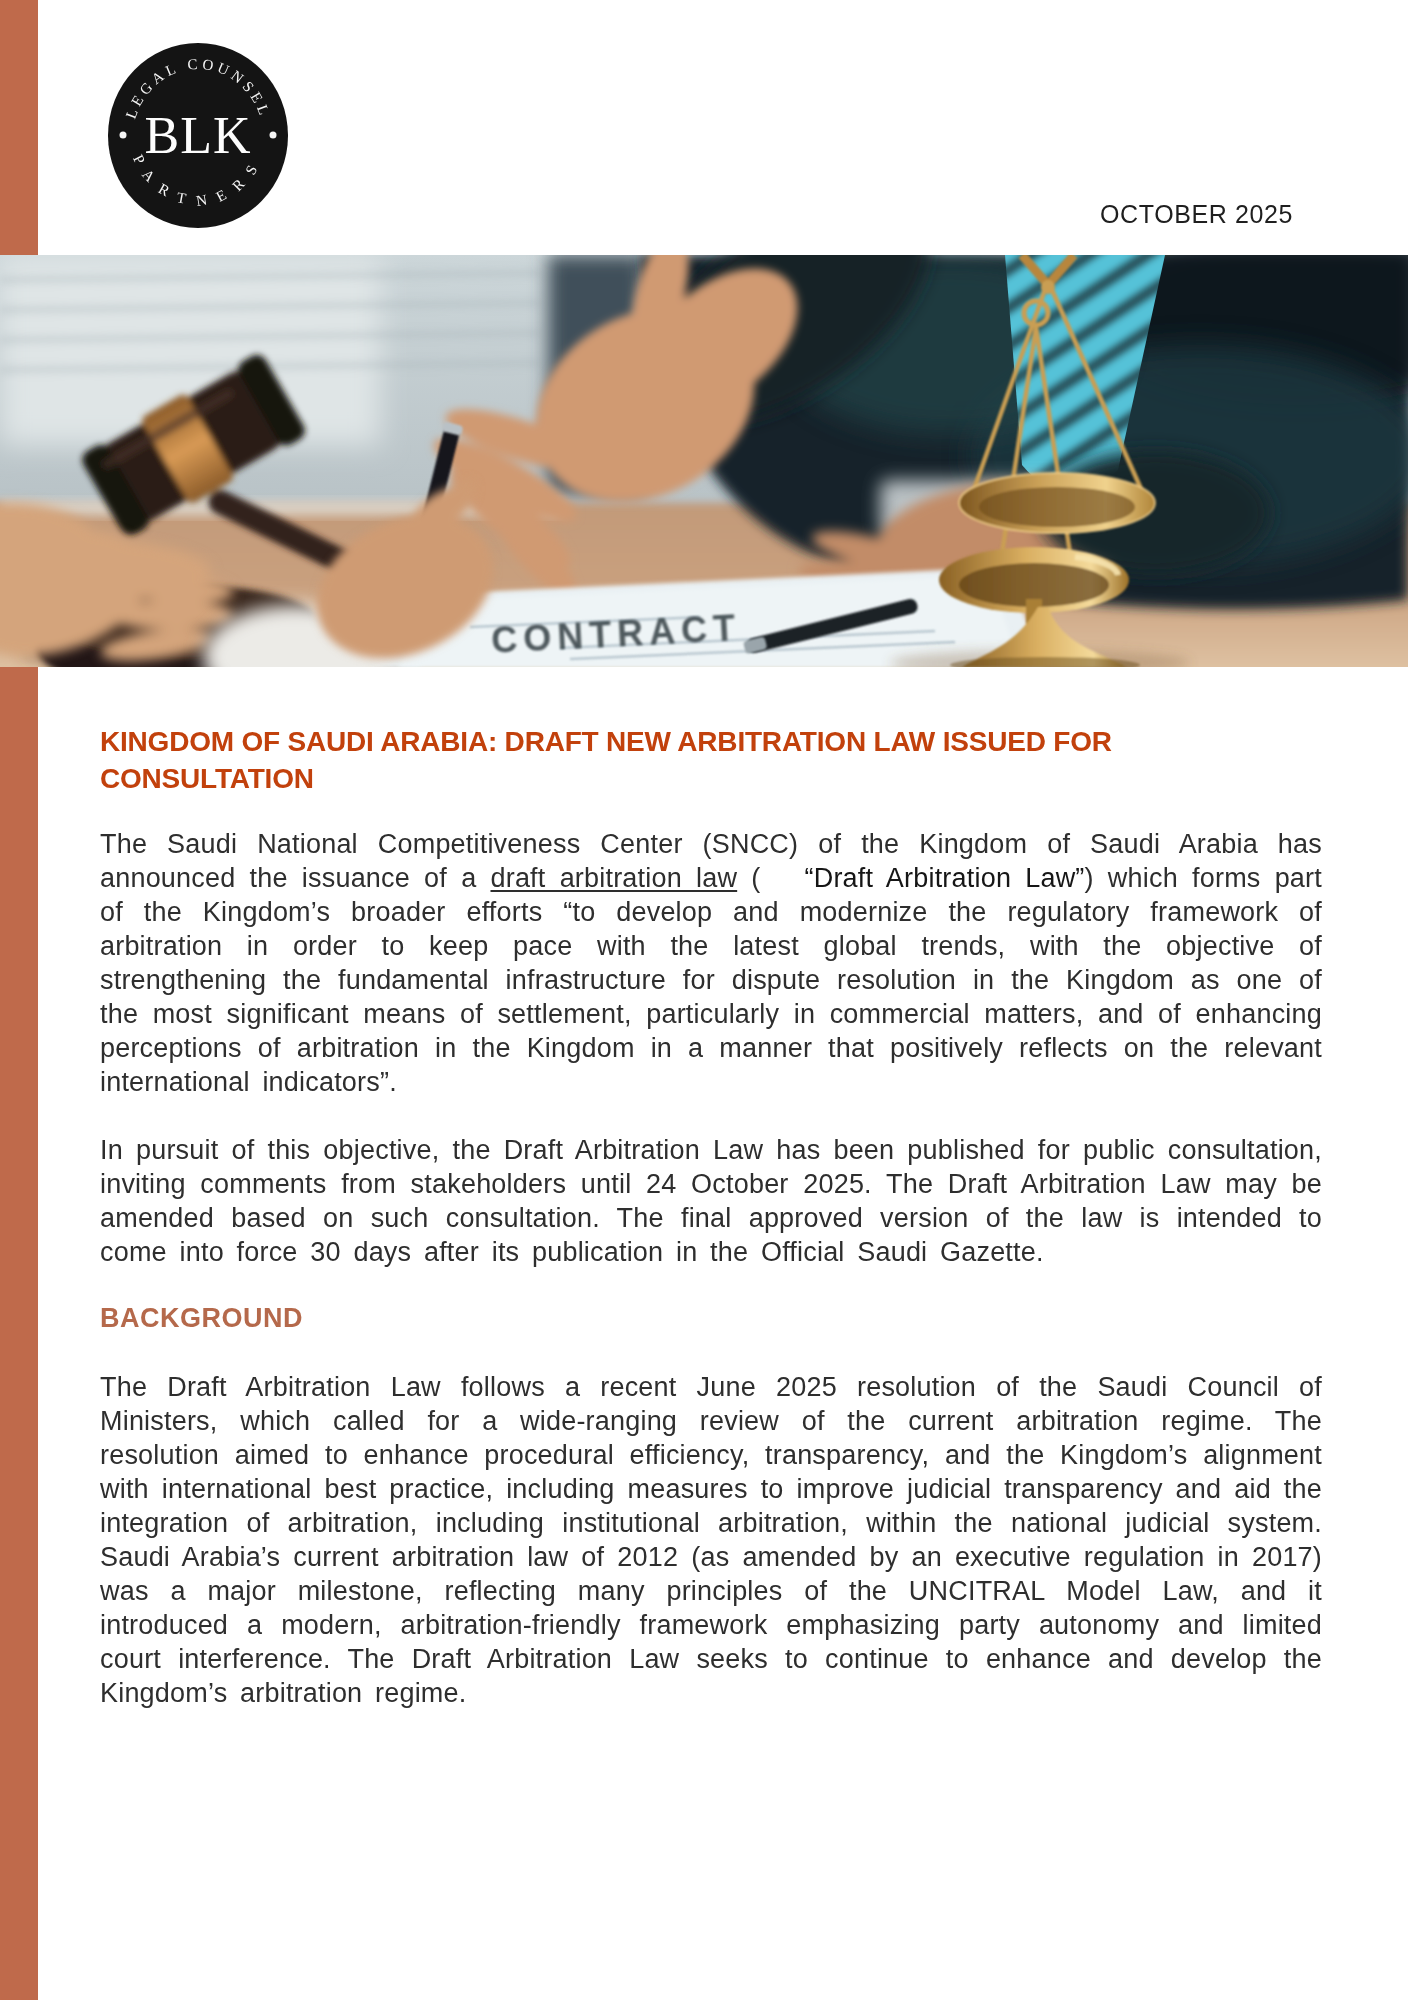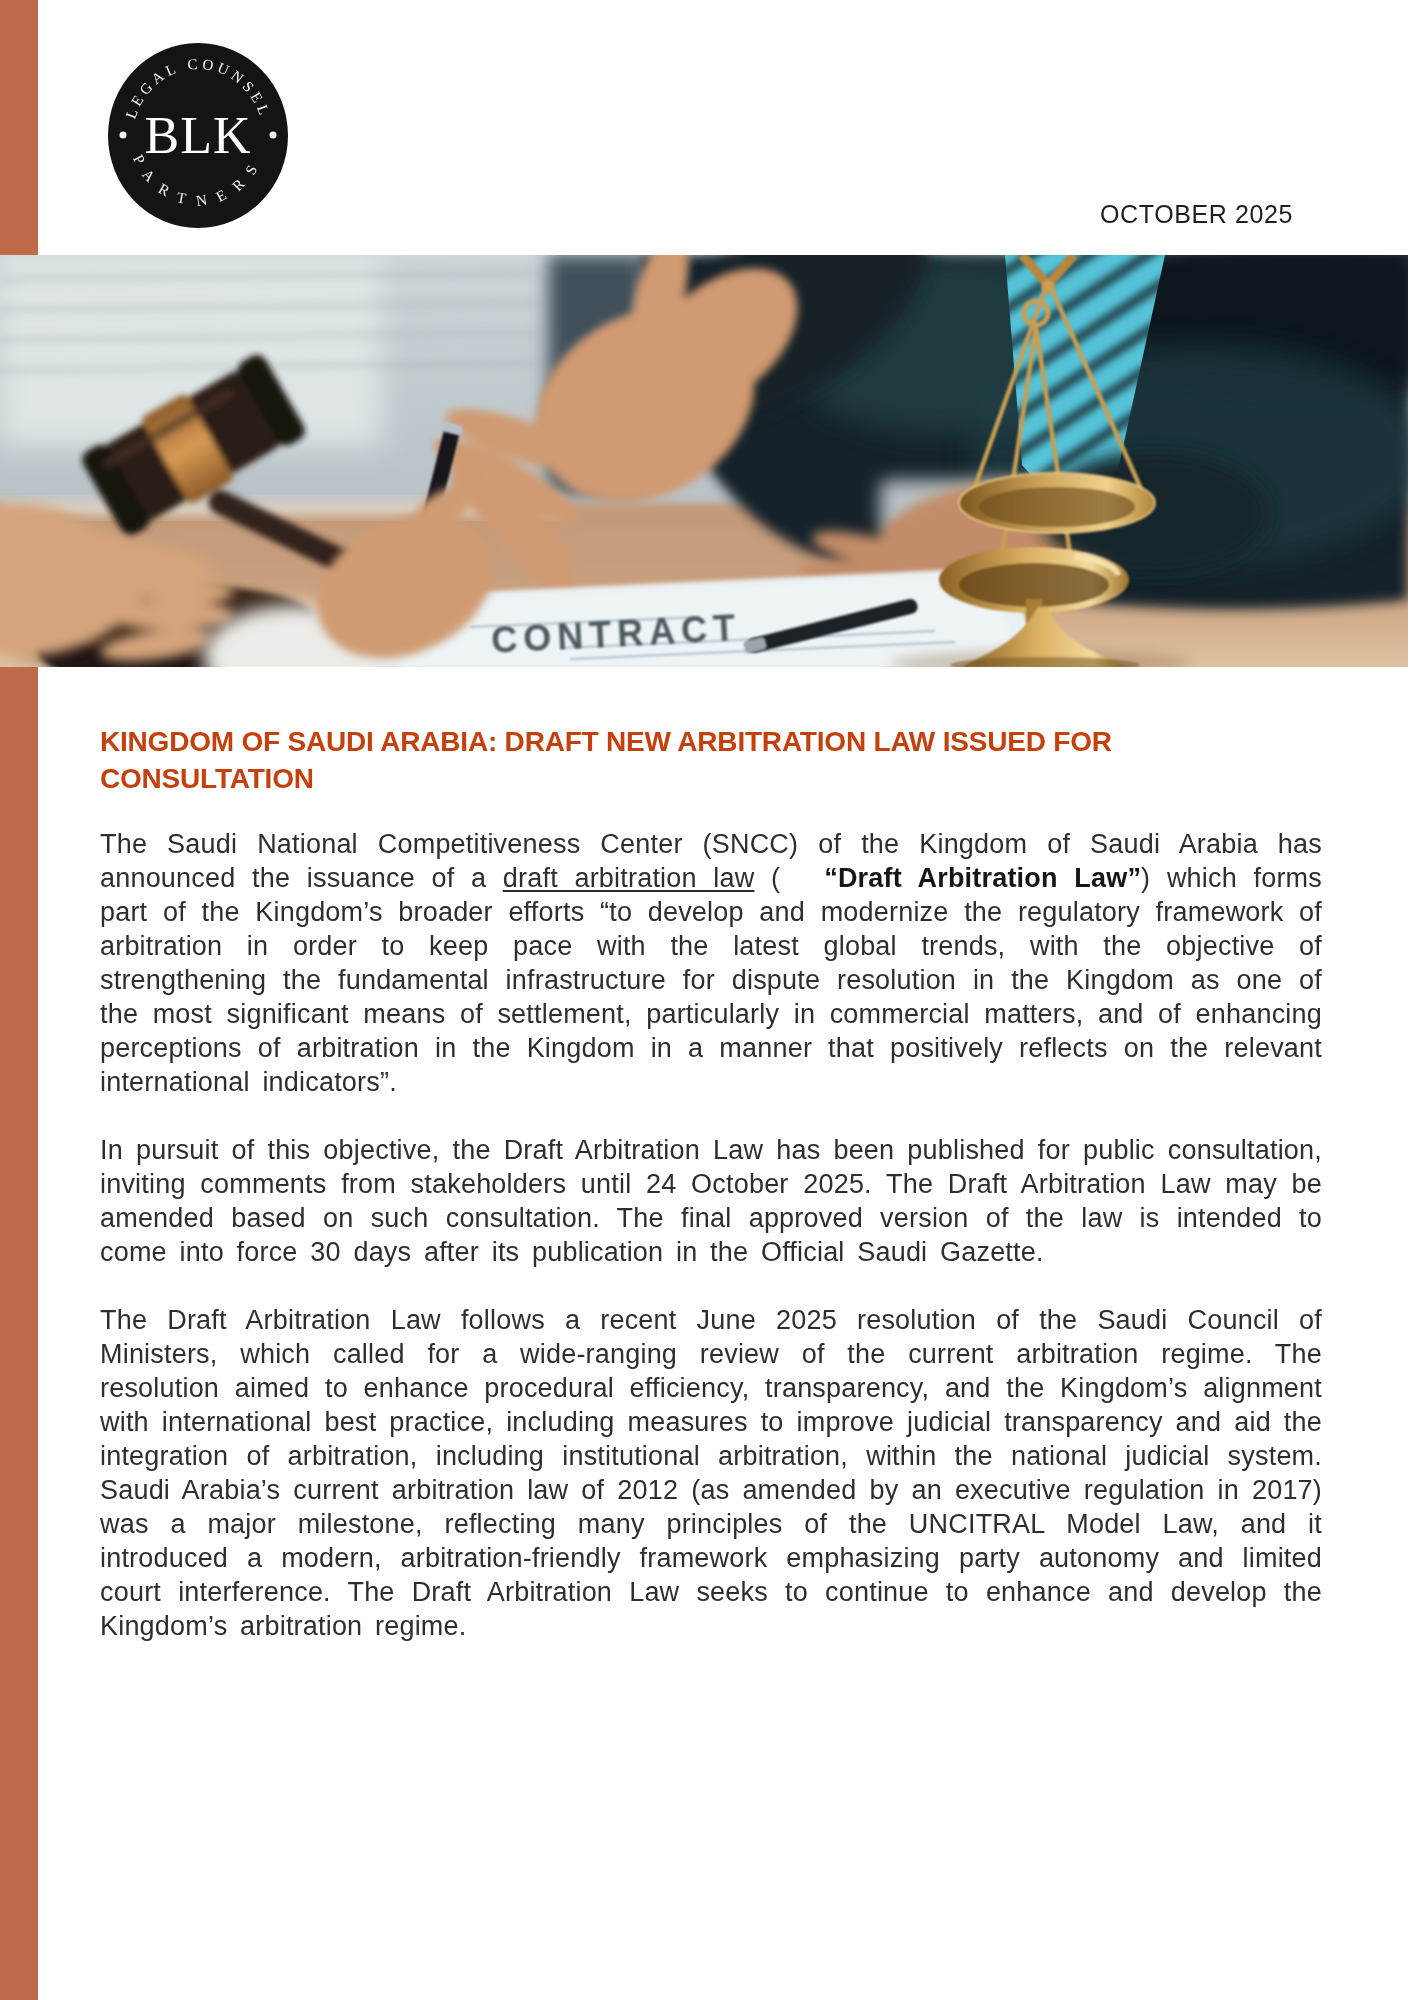--- a/index.html
+++ b/index.html
@@ -22,21 +22,21 @@
     font-size:28px;line-height:37px;font-weight:700;color:#c2410c;letter-spacing:-.2px;
   }
   p.body{
     margin:0 0 34px;font-size:27px;line-height:34px;color:#2e2e2e;
     text-align:justify;word-spacing:5px;letter-spacing:.2px;
   }
   h2.section{
     margin:0 0 36px;font-size:27px;font-weight:700;color:#b5694b;letter-spacing:.5px;
   }
   a.doc-link{color:inherit;text-decoration:underline;text-underline-offset:3px;cursor:pointer;margin-top:32px;}
-  strong{font-weight:700;color:#161616;margin-left:44px;}
+  strong{font-weight:400;color:#161616;margin-left:44px;}
 </style>
 </head>
 <body>
 
 <div class="stripe"></div>
 
 <header>
   <div class="logo-wrap">
     <svg viewBox="0 0 180 185" width="180" height="185">
       <defs>
@@ -254,15 +254,16 @@
   </svg>
 </div>
 
 <main>
   <h1 class="title">KINGDOM OF SAUDI ARABIA: DRAFT NEW ARBITRATION LAW ISSUED FOR CONSULTATION</h1>
 
   <p class="body"><span>The Saudi National Competitiveness Center (SNCC) of the Kingdom of Saudi Arabia has announced the issuance of a </span><a class="doc-link">draft arbitration law</a><span> (</span><strong>“Draft Arbitration Law”</strong><span>) which forms part of the Kingdom’s broader efforts “to develop and modernize the regulatory framework of arbitration in order to keep pace with the latest global trends, with the objective of strengthening the fundamental infrastructure for dispute resolution in the Kingdom as one of the most significant means of settlement, particularly in commercial matters, and of enhancing perceptions of arbitration in the Kingdom in a manner that positively reflects on the relevant international indicators”.</span></p>
 
   <p class="body">In pursuit of this objective, the Draft Arbitration Law has been published for public consultation, inviting comments from stakeholders until 24 October 2025. The Draft Arbitration Law may be amended based on such consultation. The final approved version of the law is intended to come into force 30 days after its publication in the Official Saudi Gazette.</p>
 
+  <h2 class="section">BACKGROUND</h2>
 
   <p class="body">The Draft Arbitration Law follows a recent June 2025 resolution of the Saudi Council of Ministers, which called for a wide-ranging review of the current arbitration regime. The resolution aimed to enhance procedural efficiency, transparency, and the Kingdom’s alignment with international best practice, including measures to improve judicial transparency and aid the integration of arbitration, including institutional arbitration, within the national judicial system. Saudi Arabia’s current arbitration law of 2012 (as amended by an executive regulation in 2017) was a major milestone, reflecting many principles of the UNCITRAL Model Law, and it introduced a modern, arbitration-friendly framework emphasizing party autonomy and limited court interference. The Draft Arbitration Law seeks to continue to enhance and develop the Kingdom’s arbitration regime.</p>
 </main>
 
 </body></html>

